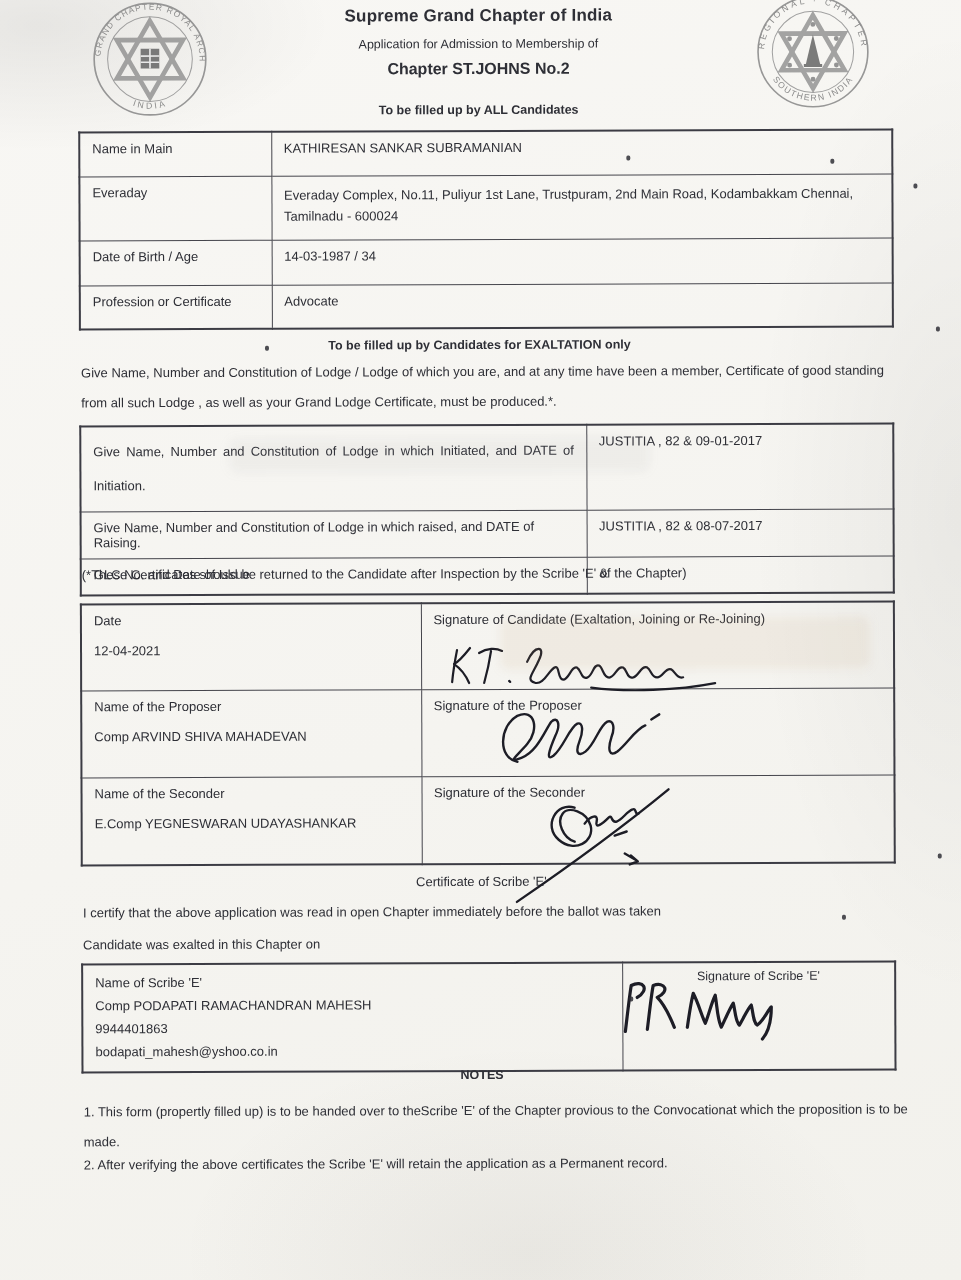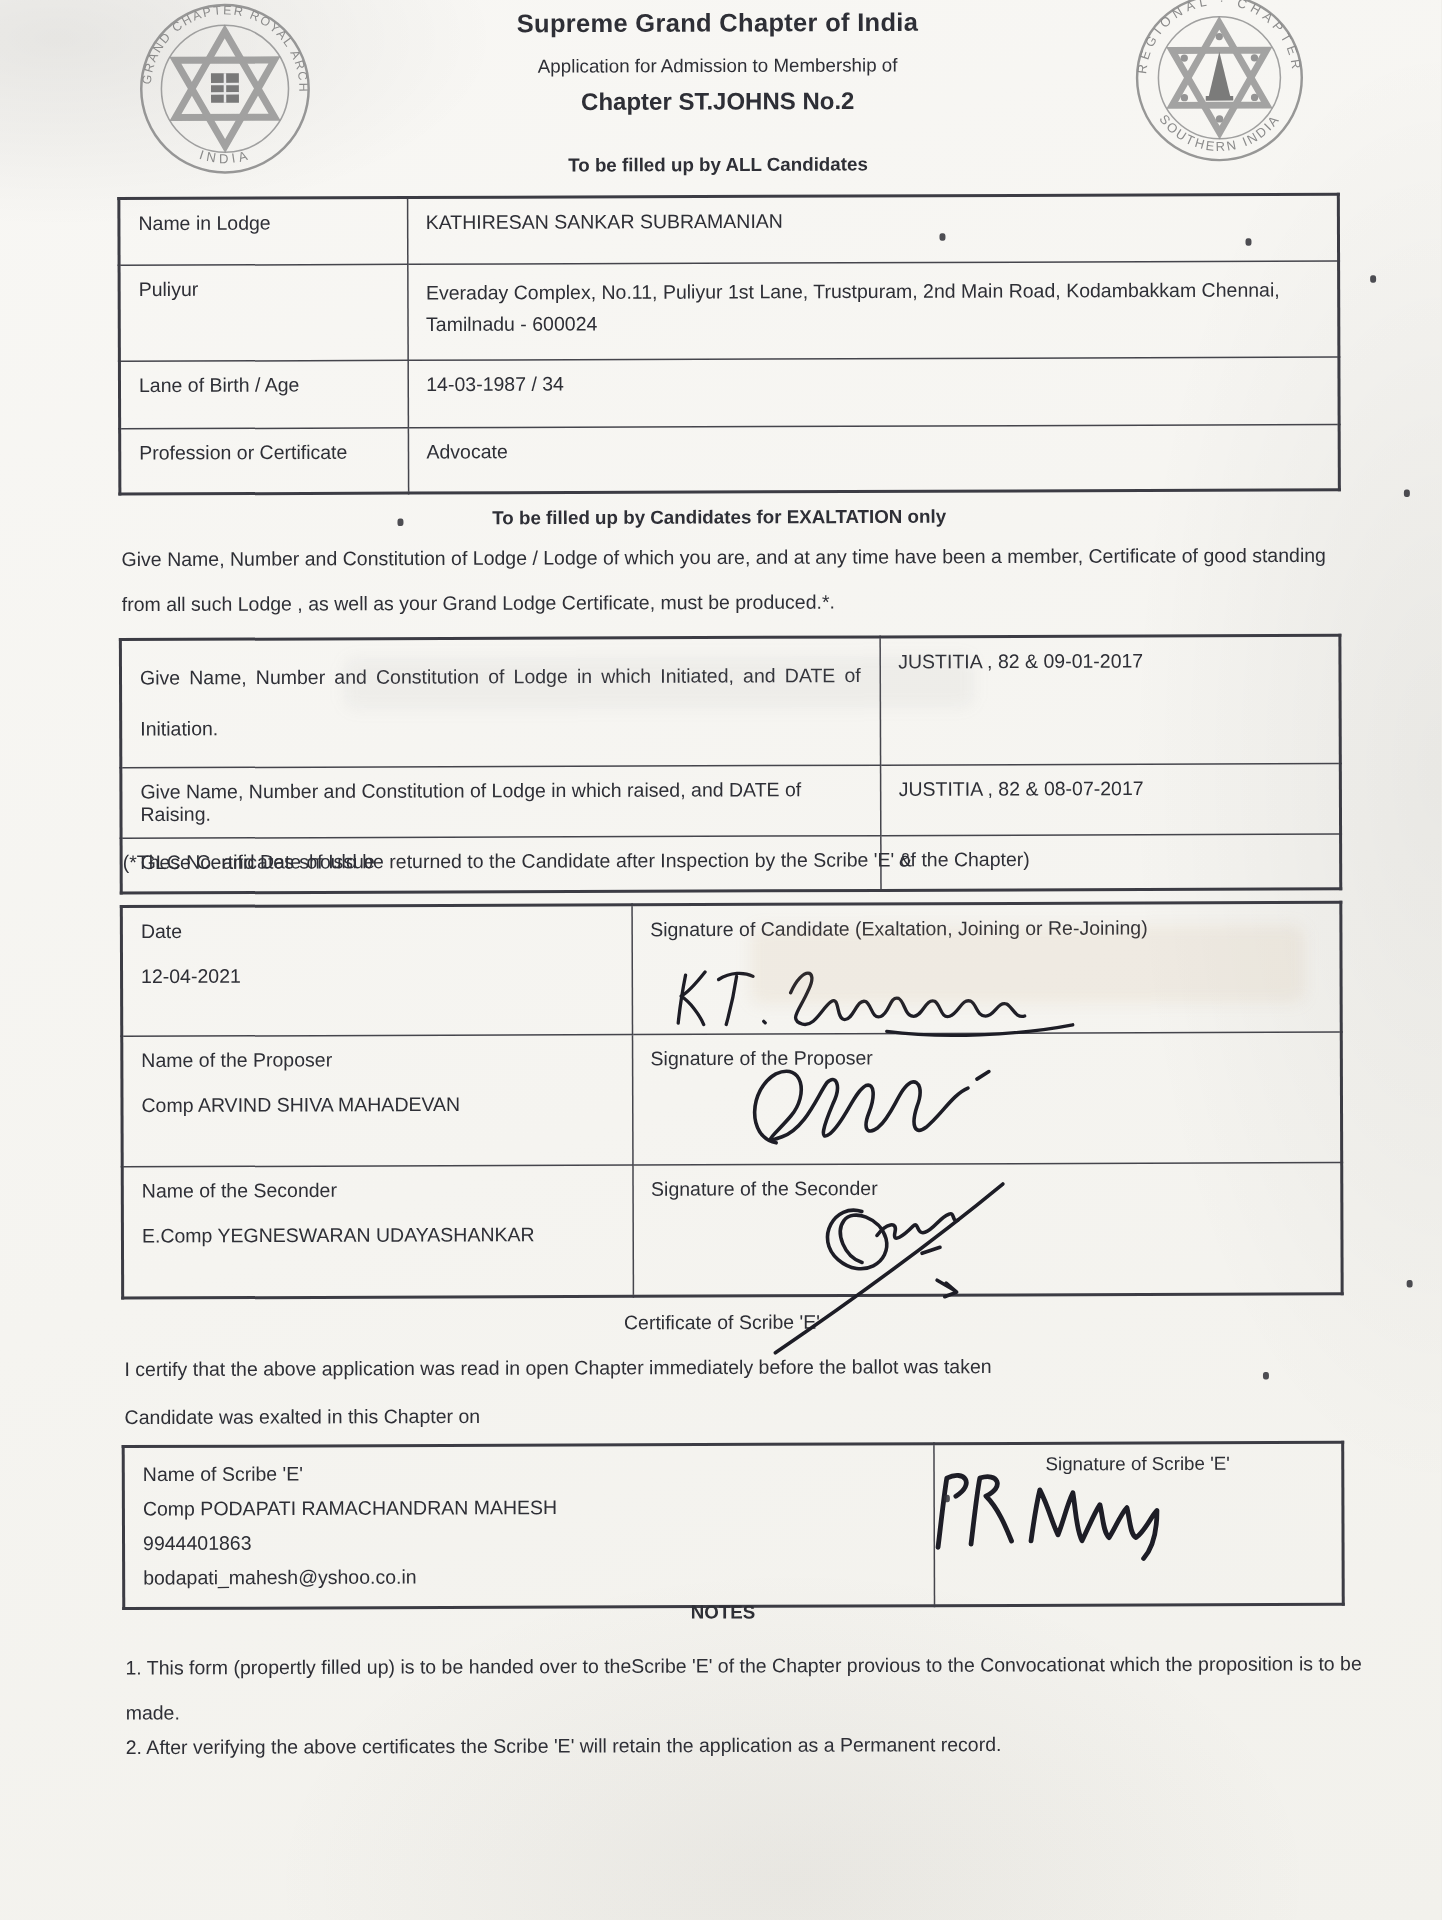--- a/index.html
+++ b/index.html
@@ -116,29 +116,29 @@
     <div class="abs center t-chapter" style="top:60px;">Chapter ST.JOHNS No.2</div>
     <div class="abs center t-sechead" style="top:103px;">To be filled up by ALL Candidates</div>
 
     <table class="formtable abs" style="left:80px;top:130px;">
       <colgroup>
           <col style="width:192px">
           <col>
         </colgroup>
       <tbody>
           <tr style="height:44px;">
-        <td>Name in Lodge</td>
+        <td>Name in Main</td>
         <td>KATHIRESAN SANKAR SUBRAMANIAN</td>
       </tr>
       <tr style="height:64px;">
-        <td>Puliyur</td>
+        <td>Everaday</td>
         <td style="line-height:21px;">Everaday Complex, No.11, Puliyur 1st Lane, Trustpuram, 2nd Main Road, Kodambakkam Chennai, Tamilnadu - 600024</td>
       </tr>
       <tr style="height:45px;">
-        <td>Lane of Birth / Age</td>
+        <td>Date of Birth / Age</td>
         <td>14-03-1987 / 34</td>
       </tr>
       <tr style="height:44px;">
         <td>Profession or Certificate</td>
         <td>Advocate</td>
       </tr>
     </tbody>
       </table>
 
     <div class="abs center t-sechead" style="top:338px;">To be filled up by Candidates for EXALTATION only</div>

